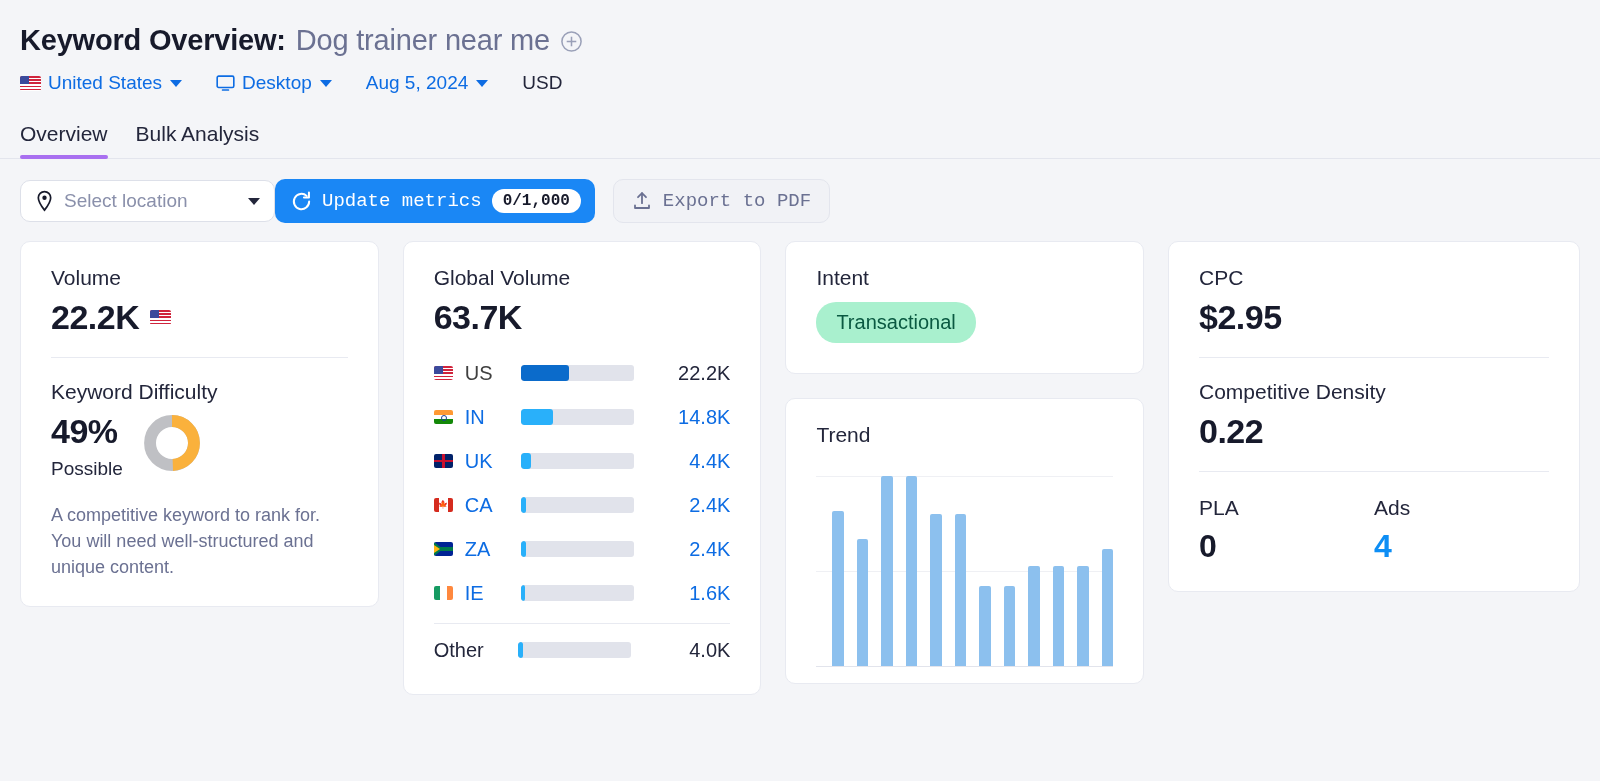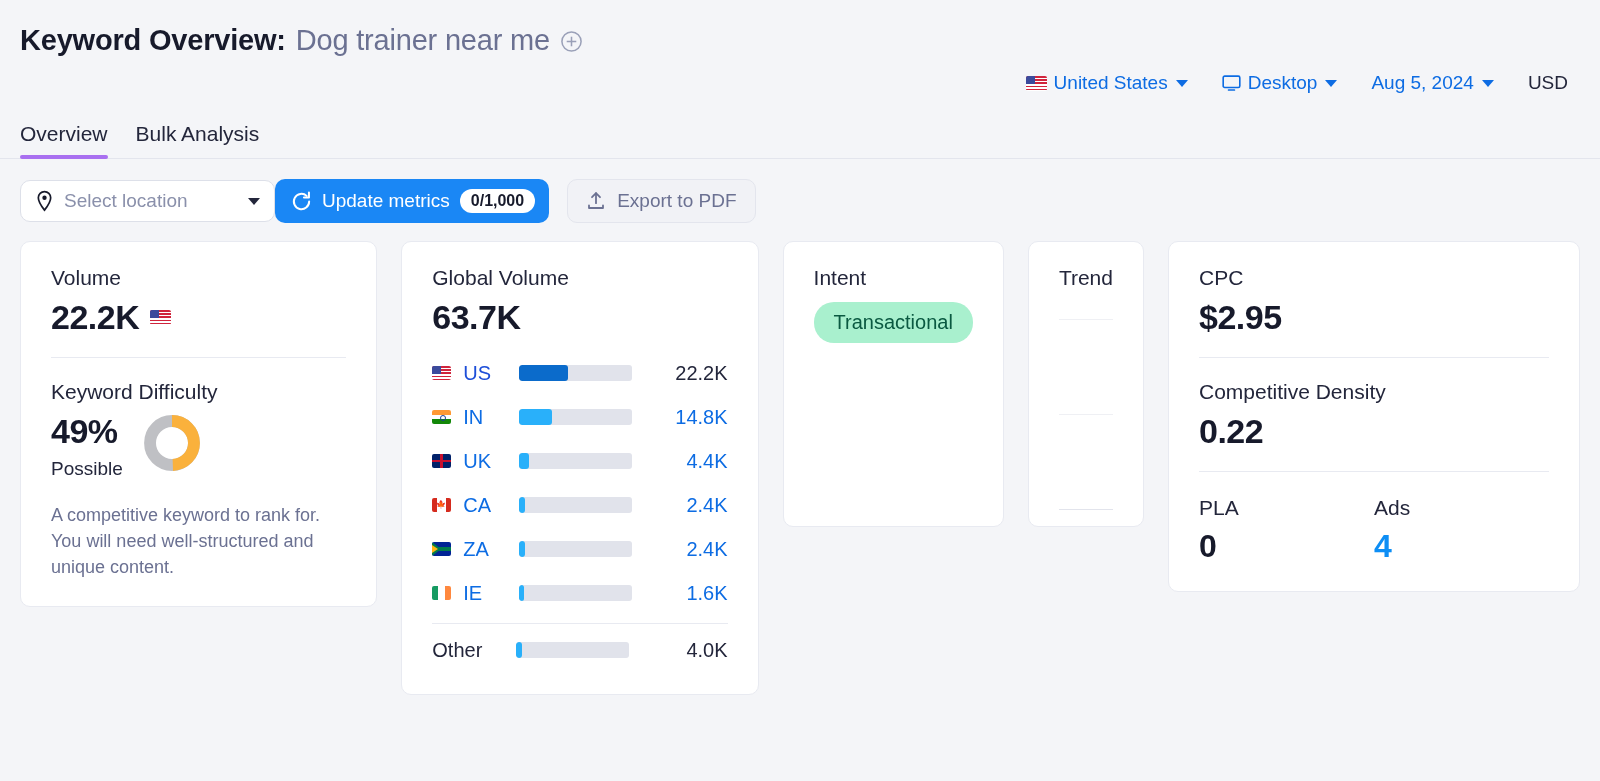--- a/index.html
+++ b/index.html
@@ -23,21 +23,21 @@
   .title-keyword {
     font-size: 29px; font-weight: normal; color: #6B7192; letter-spacing: -0.2px;
   }
   .plus-circle-icon {
     width: 23px; height: 23px; flex: 0 0 23px;
     margin-top: 3px; display:block;
   }
 
   .meta-row {
     display: flex; align-items: center;
-    gap: 0; height: 38px; margin-top: 2px; justify-content: flex-end;
+    gap: 0; height: 38px; margin-top: 2px;
   }
   .meta-item {
     display: flex; align-items: center; gap: 7px;
     font-size: 19px; color: #0d6ce3; cursor: pointer;
     margin-right: 34px;
   }
   .meta-item.static { color: #23263B; cursor: default; margin-right: 12px; }
   .caret {
     width: 0; height: 0;
     border-left: 6px solid transparent;
@@ -93,21 +93,21 @@
     background:#fff; border:1px solid #DDE0E9; border-radius: 10px;
     height: 42px; padding: 0 14px; cursor:pointer;
     min-width: 255px;
   }
   .loc-placeholder { font-size: 19px; color: #8A90AB; flex: 1; }
   .pin-icon { width:19px; height:22px; }
   .caret-gray {
     width:0;height:0;border-left:6px solid transparent;border-right:6px solid transparent;
     border-top:7px solid #23263B;
   }
-  .toolbar-right { display:flex; align-items:center; gap: 18px; }
+  .toolbar-right { display:flex; align-items:center; gap: 18px; font-family: Liberation Mono, monospace; }
   .btn-update {
     display:flex; align-items:center; gap:10px;
     background:#1a87f5; color:#fff; border:none; border-radius:10px;
     height:44px; padding: 0 14px 0 16px; cursor:pointer;
     font-size: 19px; font-family: inherit;
   }
   .refresh-icon { width:21px; height:21px; }
   .pill-count {
     background:#fff; color:#171A2B; border-radius:20px;
     font-size:16px; font-weight:bold; padding: 4px 11px; line-height:1;
@@ -123,21 +123,21 @@
   
   .grid {
     display:flex; gap: 24px; padding: 16px 20px 0 20px;
     align-items: flex-start;
   }
   .card {
     background:#fff; border:1px solid #E8EAF1; border-radius:10px;
   }
   .col-left  { width: 366px; }
   .col-gv    { width: 366px; }
-  .col-mid   { width: 366px; display:flex; gap: 24px; }
+  .col-mid   { width: 366px; display:flex; flex-direction:column; gap: 24px; }
   .col-right { flex: 1; }
 
   .card-pad { padding: 24px 30px 26px 30px; }
   .card-label { font-size: 21px; color: #23263B; font-weight: normal; }
   .card-big { font-size: 34px; font-weight: bold; color: #171A2B; letter-spacing:-0.5px; }
   .divider { height:1px; background:#E8EAF1; margin: 0 30px; }
 
   .vol-row { display:flex; align-items:center; gap:11px; margin-top: 8px; }
 
   
@@ -145,21 +145,21 @@
   .kd-left { }
   .kd-pct { font-size: 34px; font-weight:bold; color:#171A2B; letter-spacing:-0.5px; }
   .kd-status { font-size: 19px; color:#23263B; margin-top: 7px; }
   .kd-donut { margin-top: 2px; }
   .kd-desc { font-size: 18px; color:#6B7192; line-height: 1.45; margin-top: 22px; max-width: 300px; }
 
   
   .gv-list { margin-top: 14px; }
   .gv-row { display:flex; align-items:center; height: 44px; }
   .gv-code { font-size: 20px; width: 56px; margin-left: 12px; color:#0d6ce3; }
-  .gv-code.dark { color:#1d4ed8; }
+  .gv-code.dark { color:#404040; }
   .gv-other-label { font-size: 20px; width: 84px; color:#23263B; }
   .gv-track {
     width: 113px; height: 16px; background:#E1E3EB; border-radius:3px;
     overflow:hidden; position:relative; flex:0 0 113px;
   }
   .gv-fill { height:100%; border-radius:3px; }
   .gv-val { font-size: 20px; margin-left:auto; color:#0d6ce3; }
   .gv-val.dark { color:#23263B; }
   .gv-divider { height:1px; background:#E8EAF1; margin: 8px 0 4px 0; }
 

